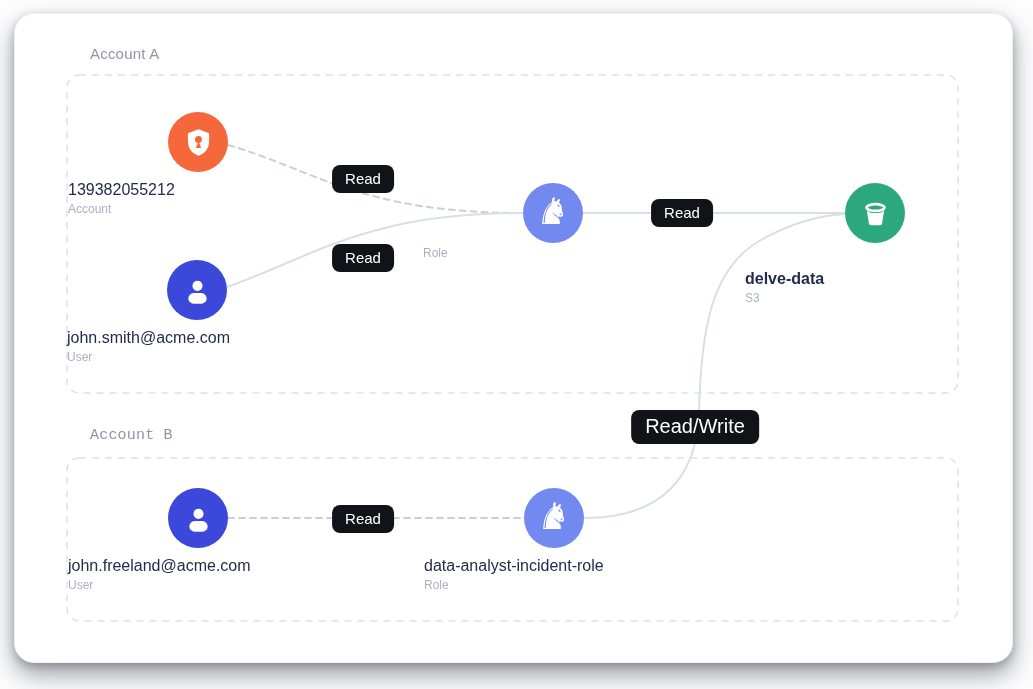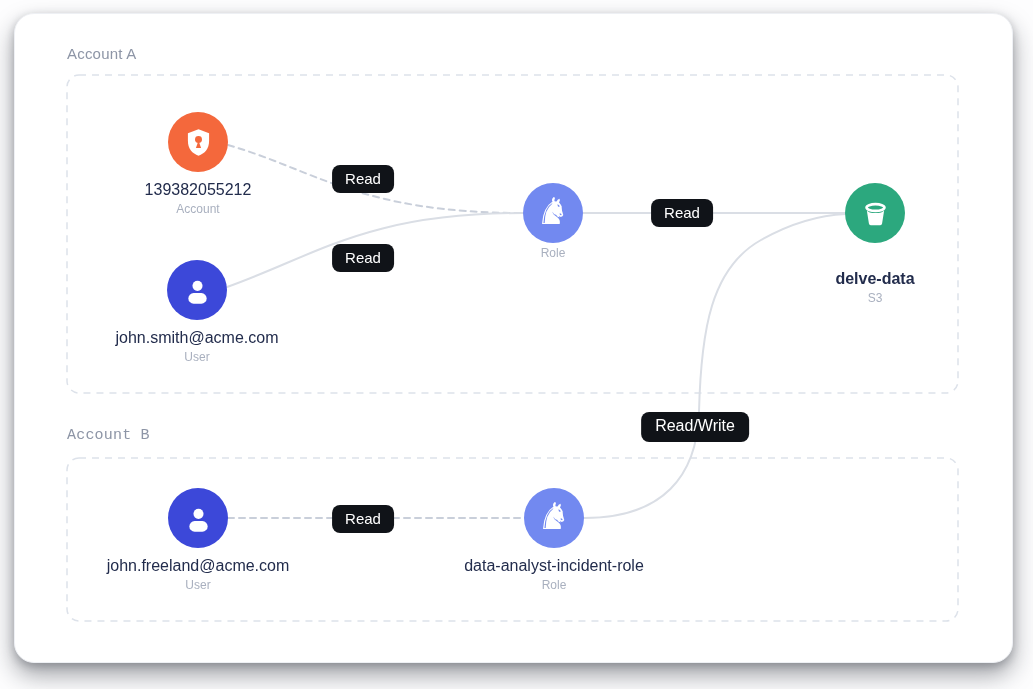--- a/index.html
+++ b/index.html
@@ -21,24 +21,25 @@
     box-shadow:0 3px 8px rgba(22,27,38,.22), 0 12px 24px rgba(22,27,38,.40);
   }
   .edge-layer{position:absolute; inset:0; width:999px; height:650px; z-index:1;}
   .edge-layer path{fill:none; stroke-width:2; stroke-linecap:round;}
   .edge-solid{stroke:var(--edge-solid,#dadee5);}
   .edge-dashed{stroke:var(--edge-dashed,#c9cfda); stroke-dasharray:6 5;}
   .region-rect{fill:none; stroke:var(--region-border,#dde2ea); stroke-width:1.5; stroke-dasharray:7 6;}
   .section-label{
     position:absolute; z-index:2; font-size:15px; letter-spacing:.2px;
     color:var(--section-label-text,#8d95a6);
+    margin-left:23px;
   }
   .node{
     position:absolute; z-index:3; width:260px; transform:translateX(-50%);
-    text-align:center; cursor:pointer;
+    cursor:pointer;
   }
   .node-icon{
     width:60px; height:60px; border-radius:50%; margin:0 auto;
     display:flex; align-items:center; justify-content:center;
   }
   .icon-account{background:var(--account-icon-bg,#f4683c);}
   .icon-user{background:var(--user-icon-bg,#3c48d9);}
   .icon-role{background:var(--role-icon-bg,#7289f0);}
   .icon-s3{background:var(--s3-icon-bg,#2ca87e);}
   .knight-glyph{
@@ -52,21 +53,21 @@
     white-space:nowrap;
   }
   .node-name.bold{font-weight:700;margin-top:27px;}
   .node-type{margin-top:3px; font-size:12px; color:var(--node-type-text,#a9b0bf);}
   .badge{
     position:absolute; z-index:4; transform:translate(-50%,-50%);
     background:var(--badge-bg,#101318); color:var(--badge-text,#fff);
     font-size:15px; line-height:1; padding:6px 13px 7px; border-radius:8px;
     white-space:nowrap; cursor:pointer;
   }
-  .badge.big{font-size:16px; padding:6px 14px 8px;}
+  .badge.big{font-size:20px; padding:6px 14px 8px;}
 </style>
 </head>
 <body>
 
 <div class="card">
 
   <svg class="edge-layer" viewBox="0 0 999 650" xmlns="http://www.w3.org/2000/svg">
     <rect class="region-rect" x="52" y="61" width="891" height="318" rx="12"></rect>
     <rect class="region-rect" x="52" y="444" width="891" height="163" rx="12"></rect>
 

